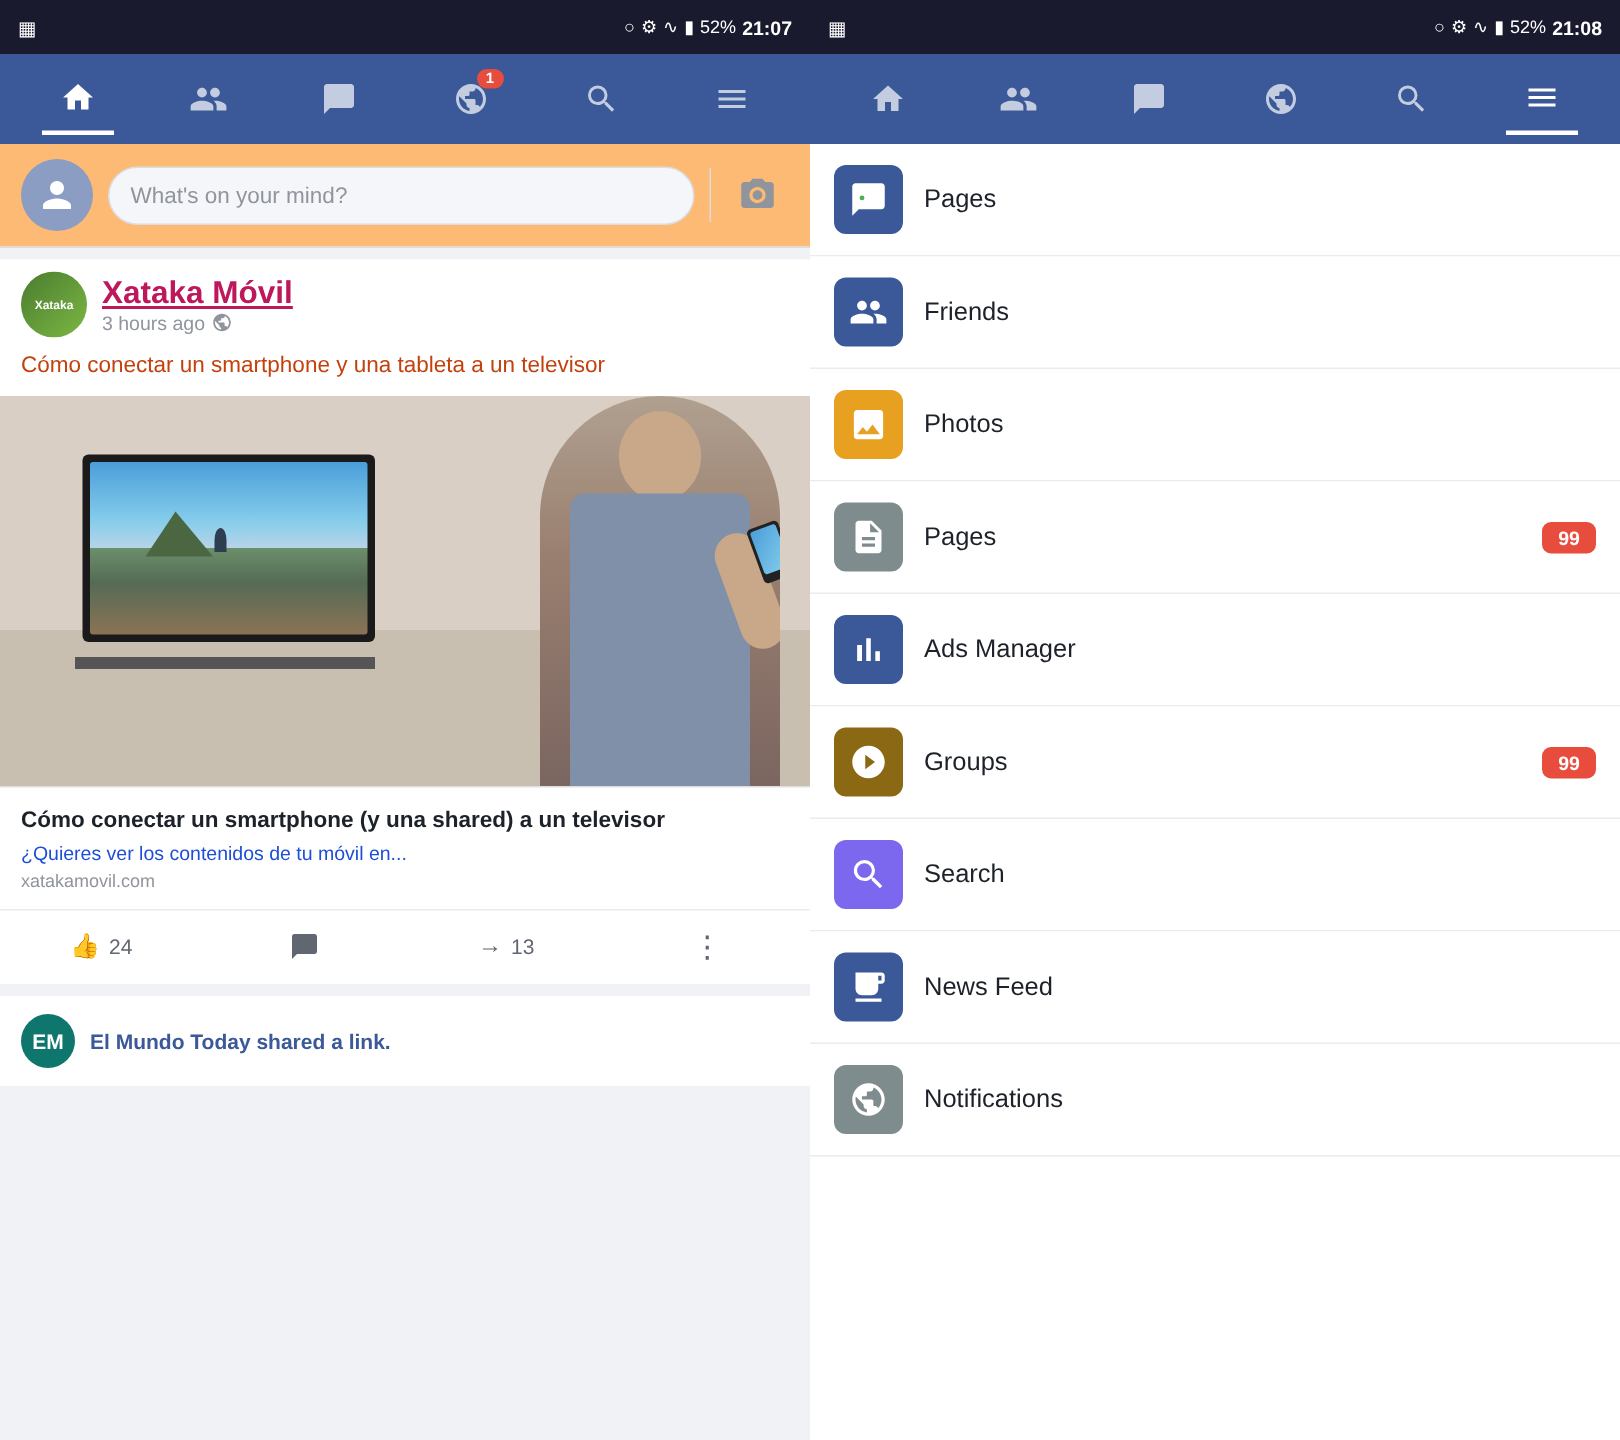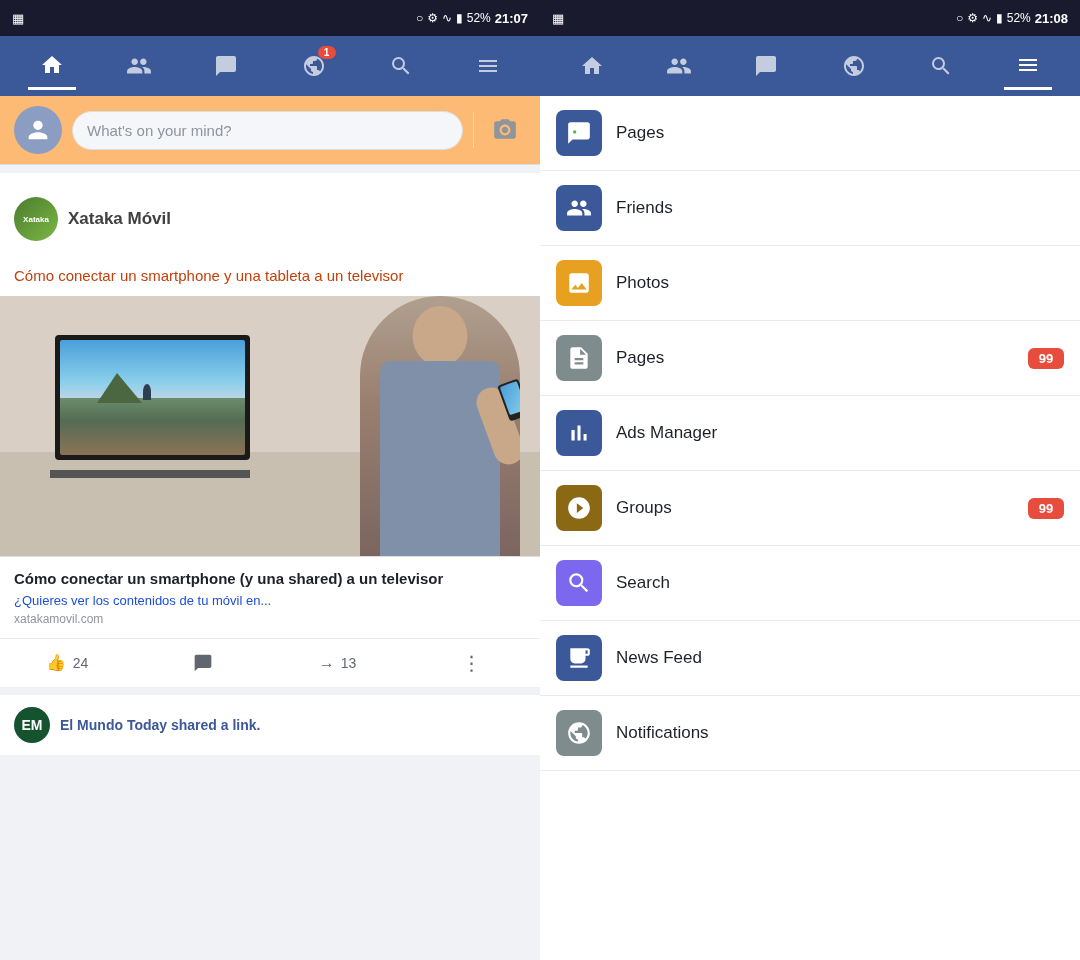--- a/index.html
+++ b/index.html
@@ -151,21 +151,21 @@
     }
 
     
     .post-card {
       background: white;
       margin-bottom: 8px;
     }
     .post-header {
       display: flex;
       align-items: center;
-      padding: 24px 14px;
+      padding: 8px 14px;
       gap: 10px;
     }
     .page-avatar {
       width: 44px;
       height: 44px;
       border-radius: 50%;
       background: #4caf50;
       display: flex;
       align-items: center;
       justify-content: center;
@@ -181,22 +181,23 @@
       justify-content: center;
       color: white;
       font-size: 11px;
       font-weight: bold;
     }
     .post-meta {
       flex: 1;
     }
     .post-author {
       font-weight: bold;
-      color: #404040;
-      font-size: 17px;
+      color: #be185d;
+      font-size: 21px;
+      text-decoration: underline;
     }
     .post-time {
       color: #90949c;
       font-size: 13px;
       display: flex;
       align-items: center;
       gap: 4px;
     }
     .post-title {
       padding: 0 14px 10px;
@@ -259,21 +260,21 @@
       background: white;
       padding: 12px 14px;
       display: flex;
       align-items: center;
       gap: 10px;
     }
     .next-post-avatar {
       width: 36px;
       height: 36px;
       border-radius: 50%;
-      background: #14532d;
+      background: #0f766e;
       display: flex;
       align-items: center;
       justify-content: center;
       color: white;
       font-size: 14px;
       font-weight: bold;
       flex-shrink: 0;
     }
     .next-post-text {
       font-size: 14px;
@@ -439,20 +440,26 @@
         </div>
       </div>
 
       <div class="post-card">
         <div class="post-header">
           <div class="page-avatar">
             <div class="page-avatar-inner" style="font-size:8px; font-weight:bold; color:white; background:linear-gradient(135deg,#4a7c2f,#7cb843); width:100%;height:100%;display:flex;align-items:center;justify-content:center;">Xataka</div>
           </div>
           <div class="post-meta">
             <div class="post-author">Xataka Móvil</div>
+            <div class="post-time">
+              <span>3 hours ago</span>
+              <svg width="14" height="14" viewBox="0 0 24 24" fill="#90949c">
+                <path d="M12 2C6.48 2 2 6.48 2 12s4.48 10 10 10 10-4.48 10-10S17.52 2 12 2zm-1 17.93c-3.95-.49-7-3.85-7-7.93 0-.62.08-1.21.21-1.79L9 15v1c0 1.1.9 2 2 2v1.93zm6.9-2.54c-.26-.81-1-1.39-1.9-1.39h-1v-3c0-.55-.45-1-1-1H8v-2h2c.55 0 1-.45 1-1V7h2c1.1 0 2-.9 2-2v-.41c2.93 1.19 5 4.06 5 7.41 0 2.08-.8 3.97-2.1 5.39z"></path>
+              </svg>
+            </div>
           </div>
         </div>
         <div class="post-title">Cómo conectar un smartphone y una tableta a un televisor</div>
 
         <div class="post-image">
           <div style="width:100%;height:100%;background:#d9cfc4;position:relative;overflow:hidden;">
 
             <div style="position:absolute;bottom:0;left:0;right:0;height:40%;background:#c8bfb0;"></div>
 
             <div style="position:absolute;bottom:30%;left:50px;width:200px;height:8px;background:#555;"></div>

